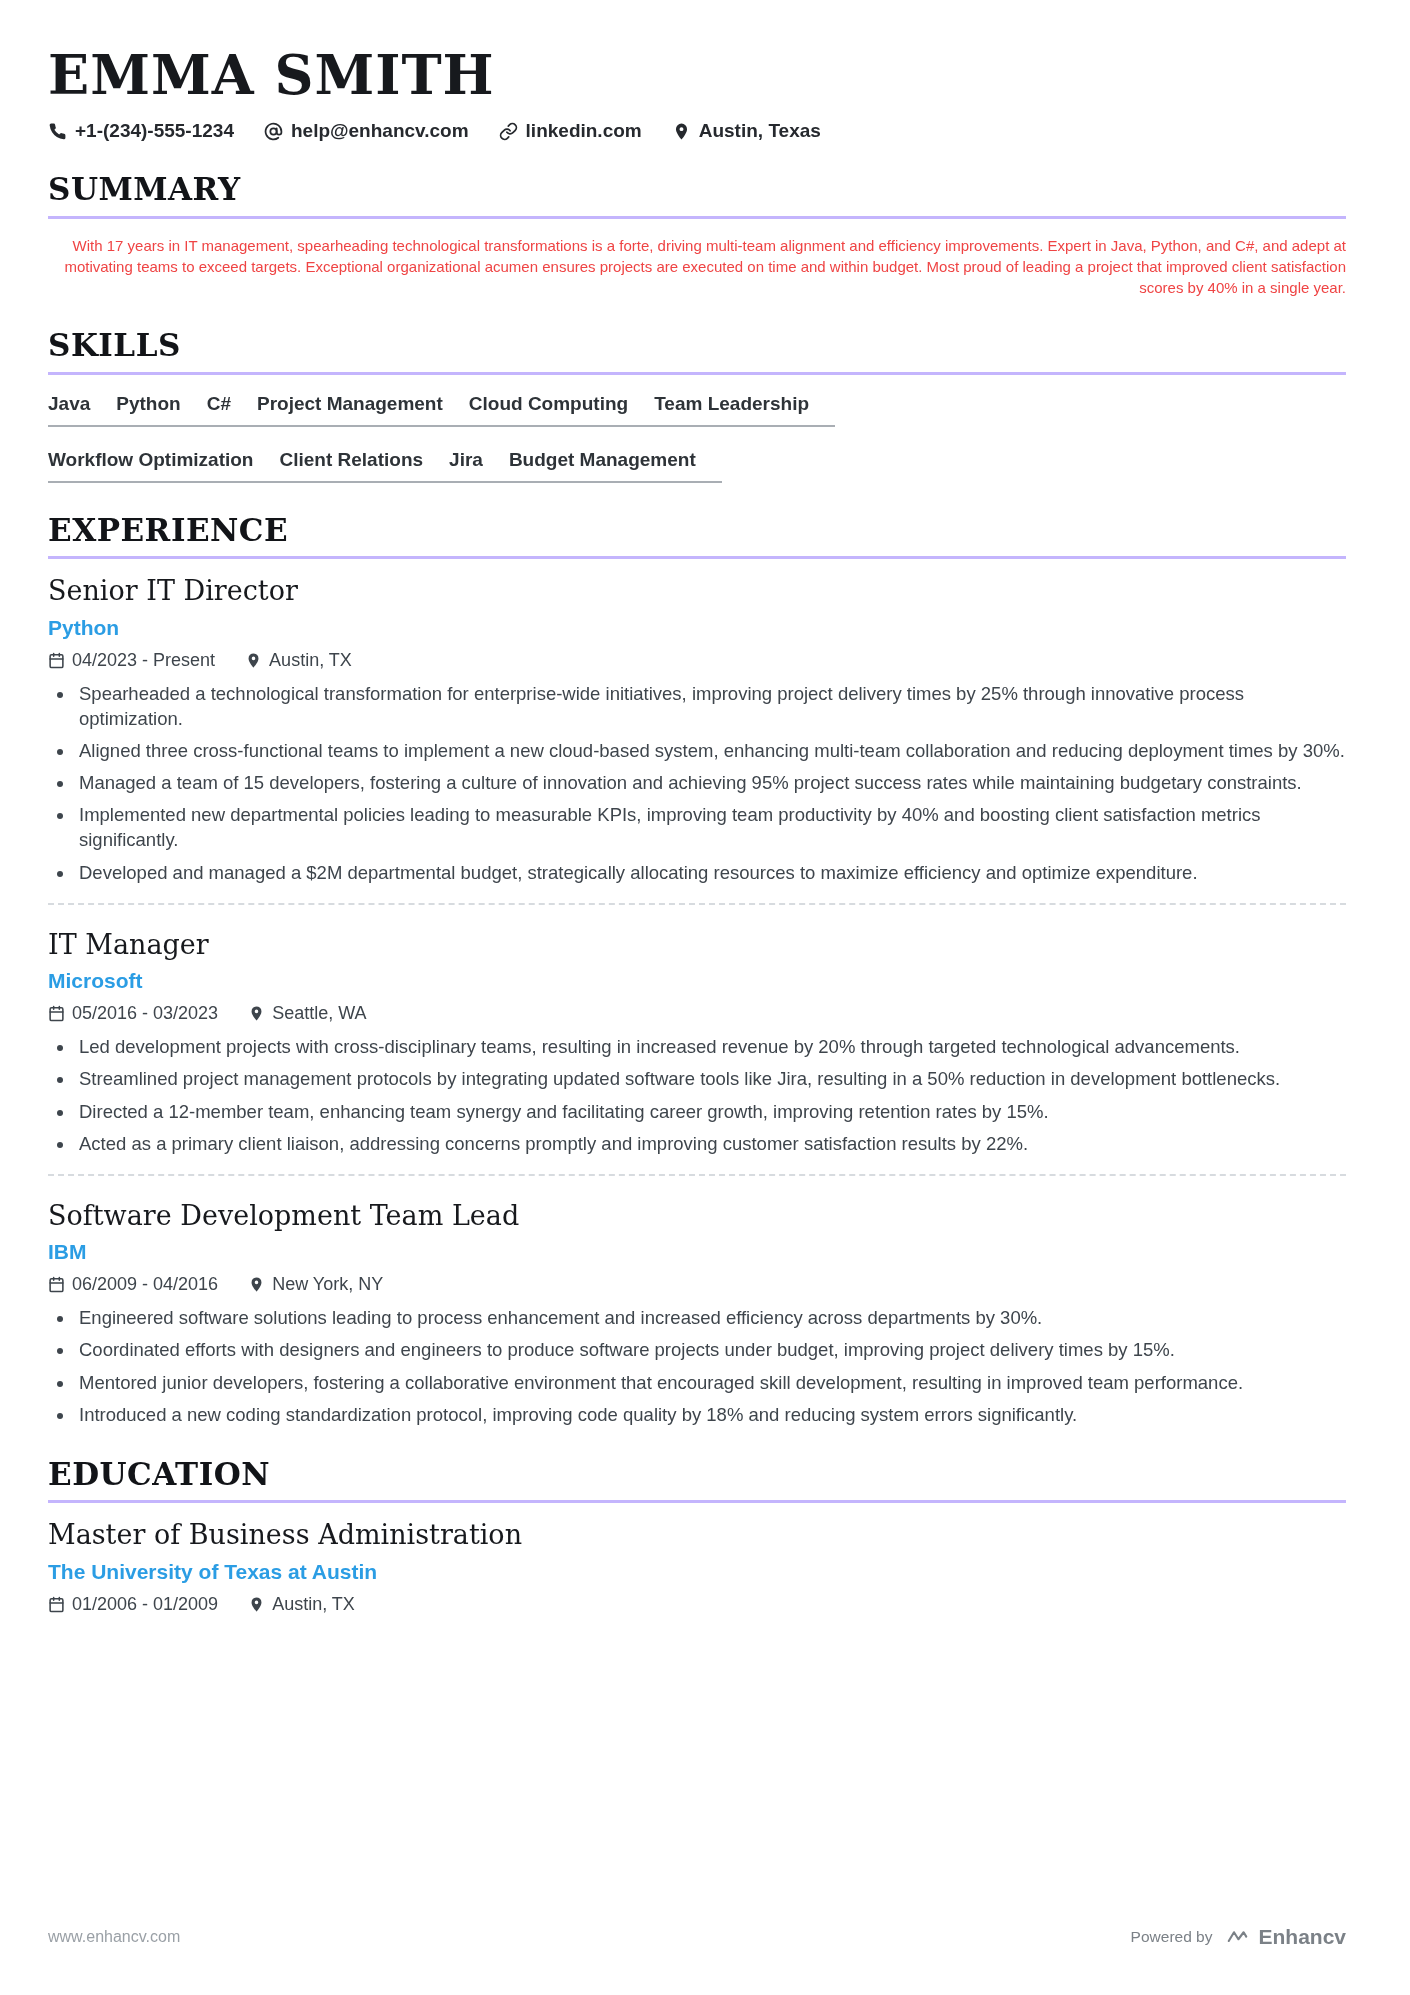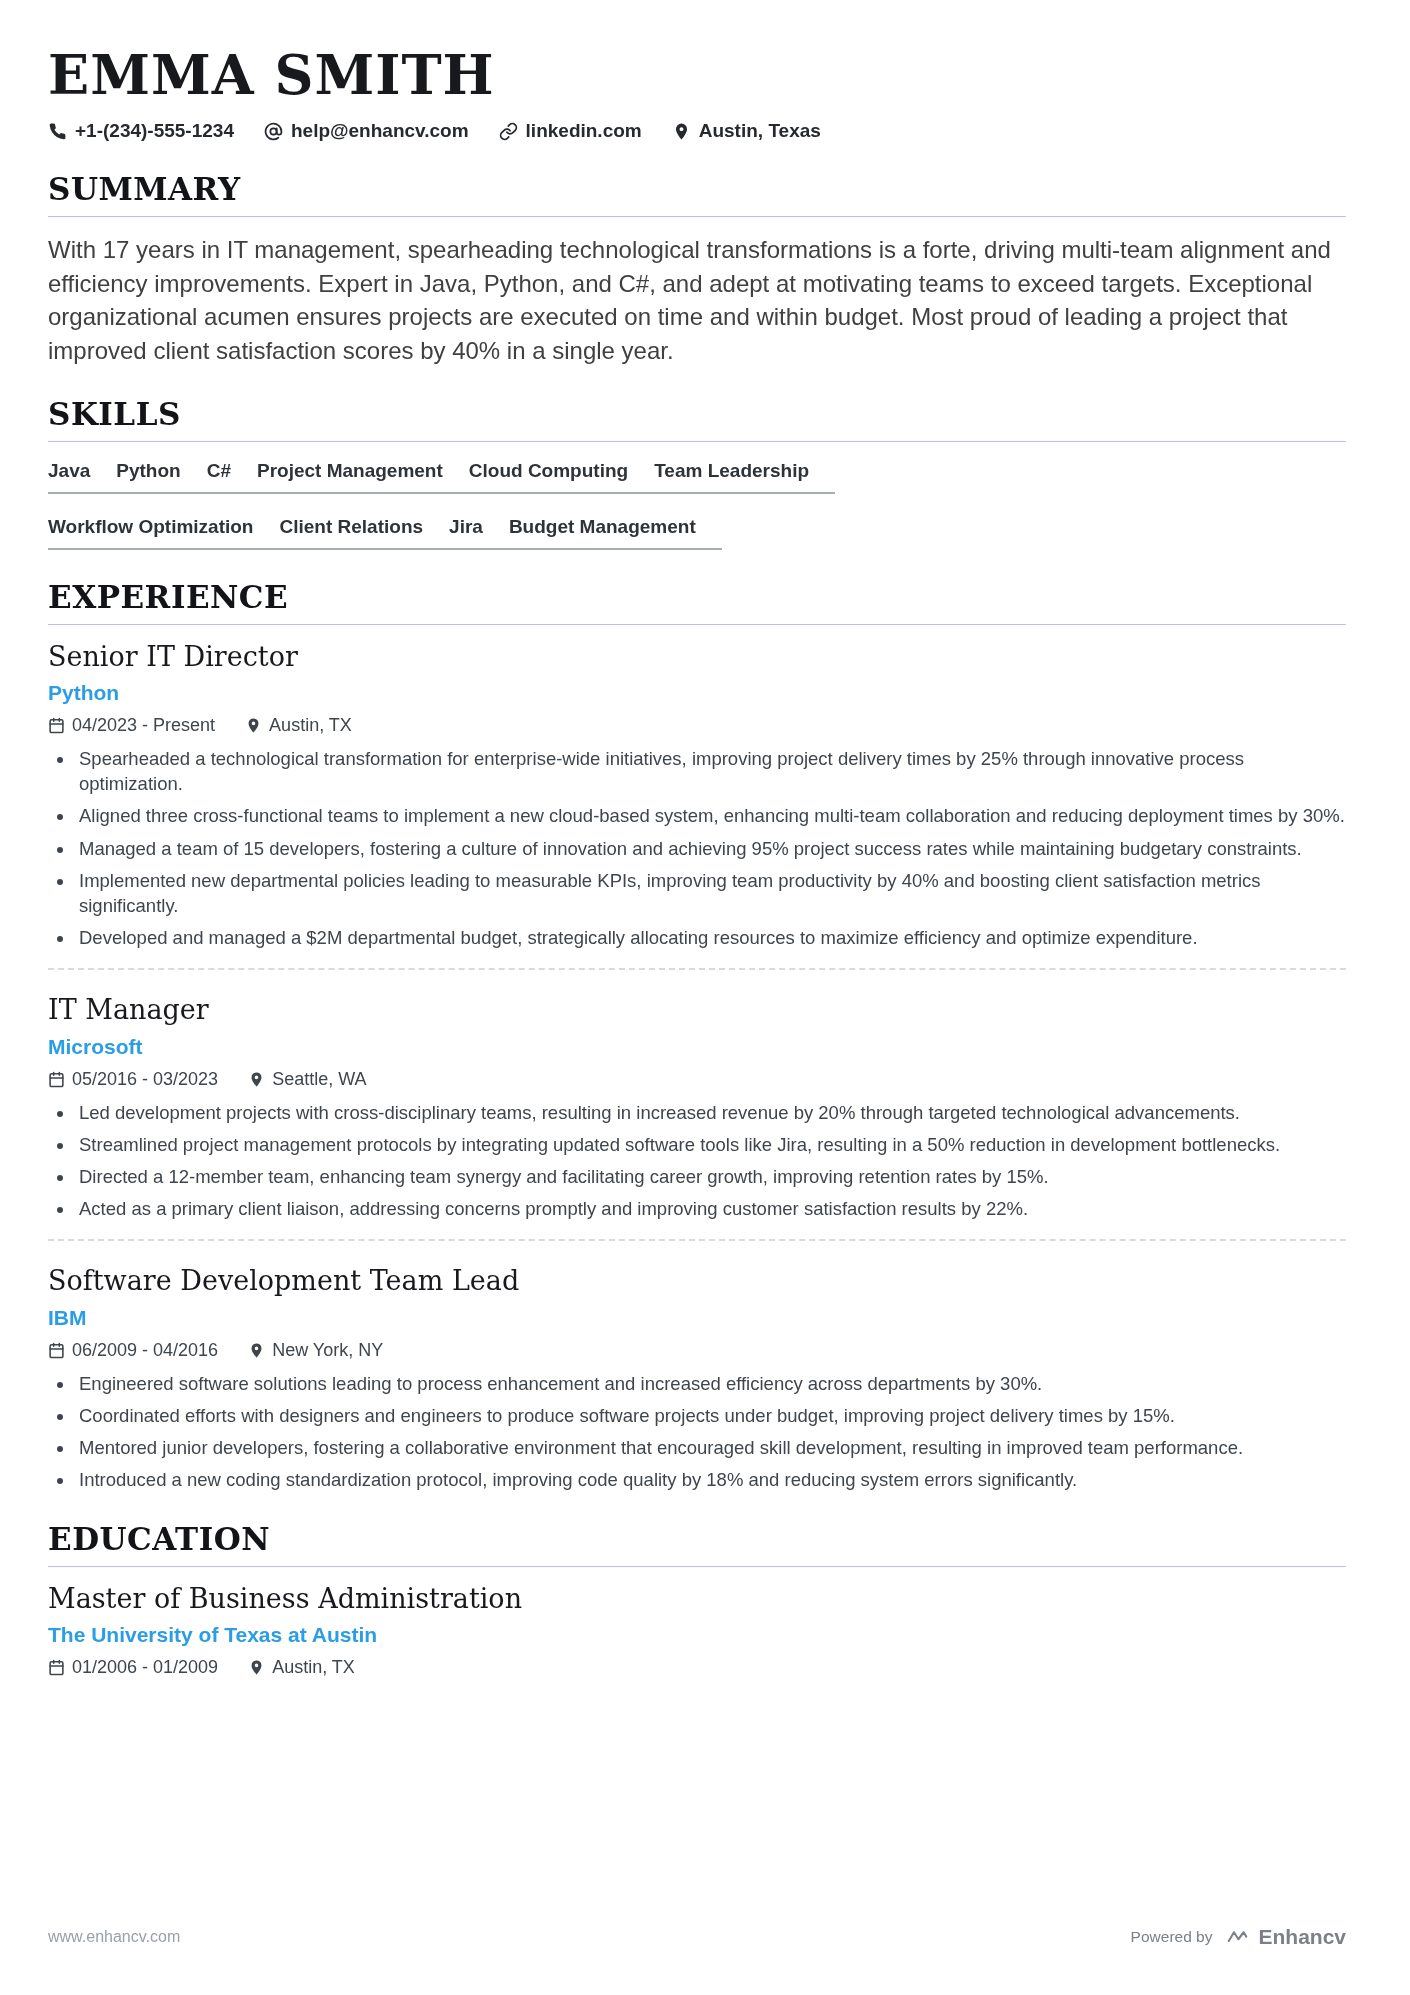--- a/index.html
+++ b/index.html
@@ -30,24 +30,24 @@
   }
   .contact { display: inline-flex; gap: 8px; align-items: center; }
   .icon { display: inline-flex; align-items: center; }
   .contact .icon svg { width: 19px; height: 19px; }
 
   .sec { margin-top: 30px; }
   h2.sec-heading {
     font-family: "DejaVu Serif", serif;
     font-weight: 700; font-size: 31px; line-height: 1.15;
     color: #121418; letter-spacing: 0.5px;
-    border-bottom: 1px solid #c4b5fd;
+    border-bottom: 3px solid #c4b5fd;
     padding-bottom: 8px; margin-bottom: 16px;
   }
-  .summary-text { font-size: 24px; line-height: 1.4; color: #404040; }
+  .summary-text { font-size: 15px; line-height: 1.4; color: #ef4444; text-align: right; }
 
   .skills-row { display: flex; }
   .skills-row + .skills-row { margin-top: 20px; }
   .skill {
     font-weight: 700; font-size: 19px; color: #2e3338;
     padding: 2px 26px 10px 0;
     border-bottom: 2px solid #a9aeb4;
     white-space: nowrap;
   }
 

